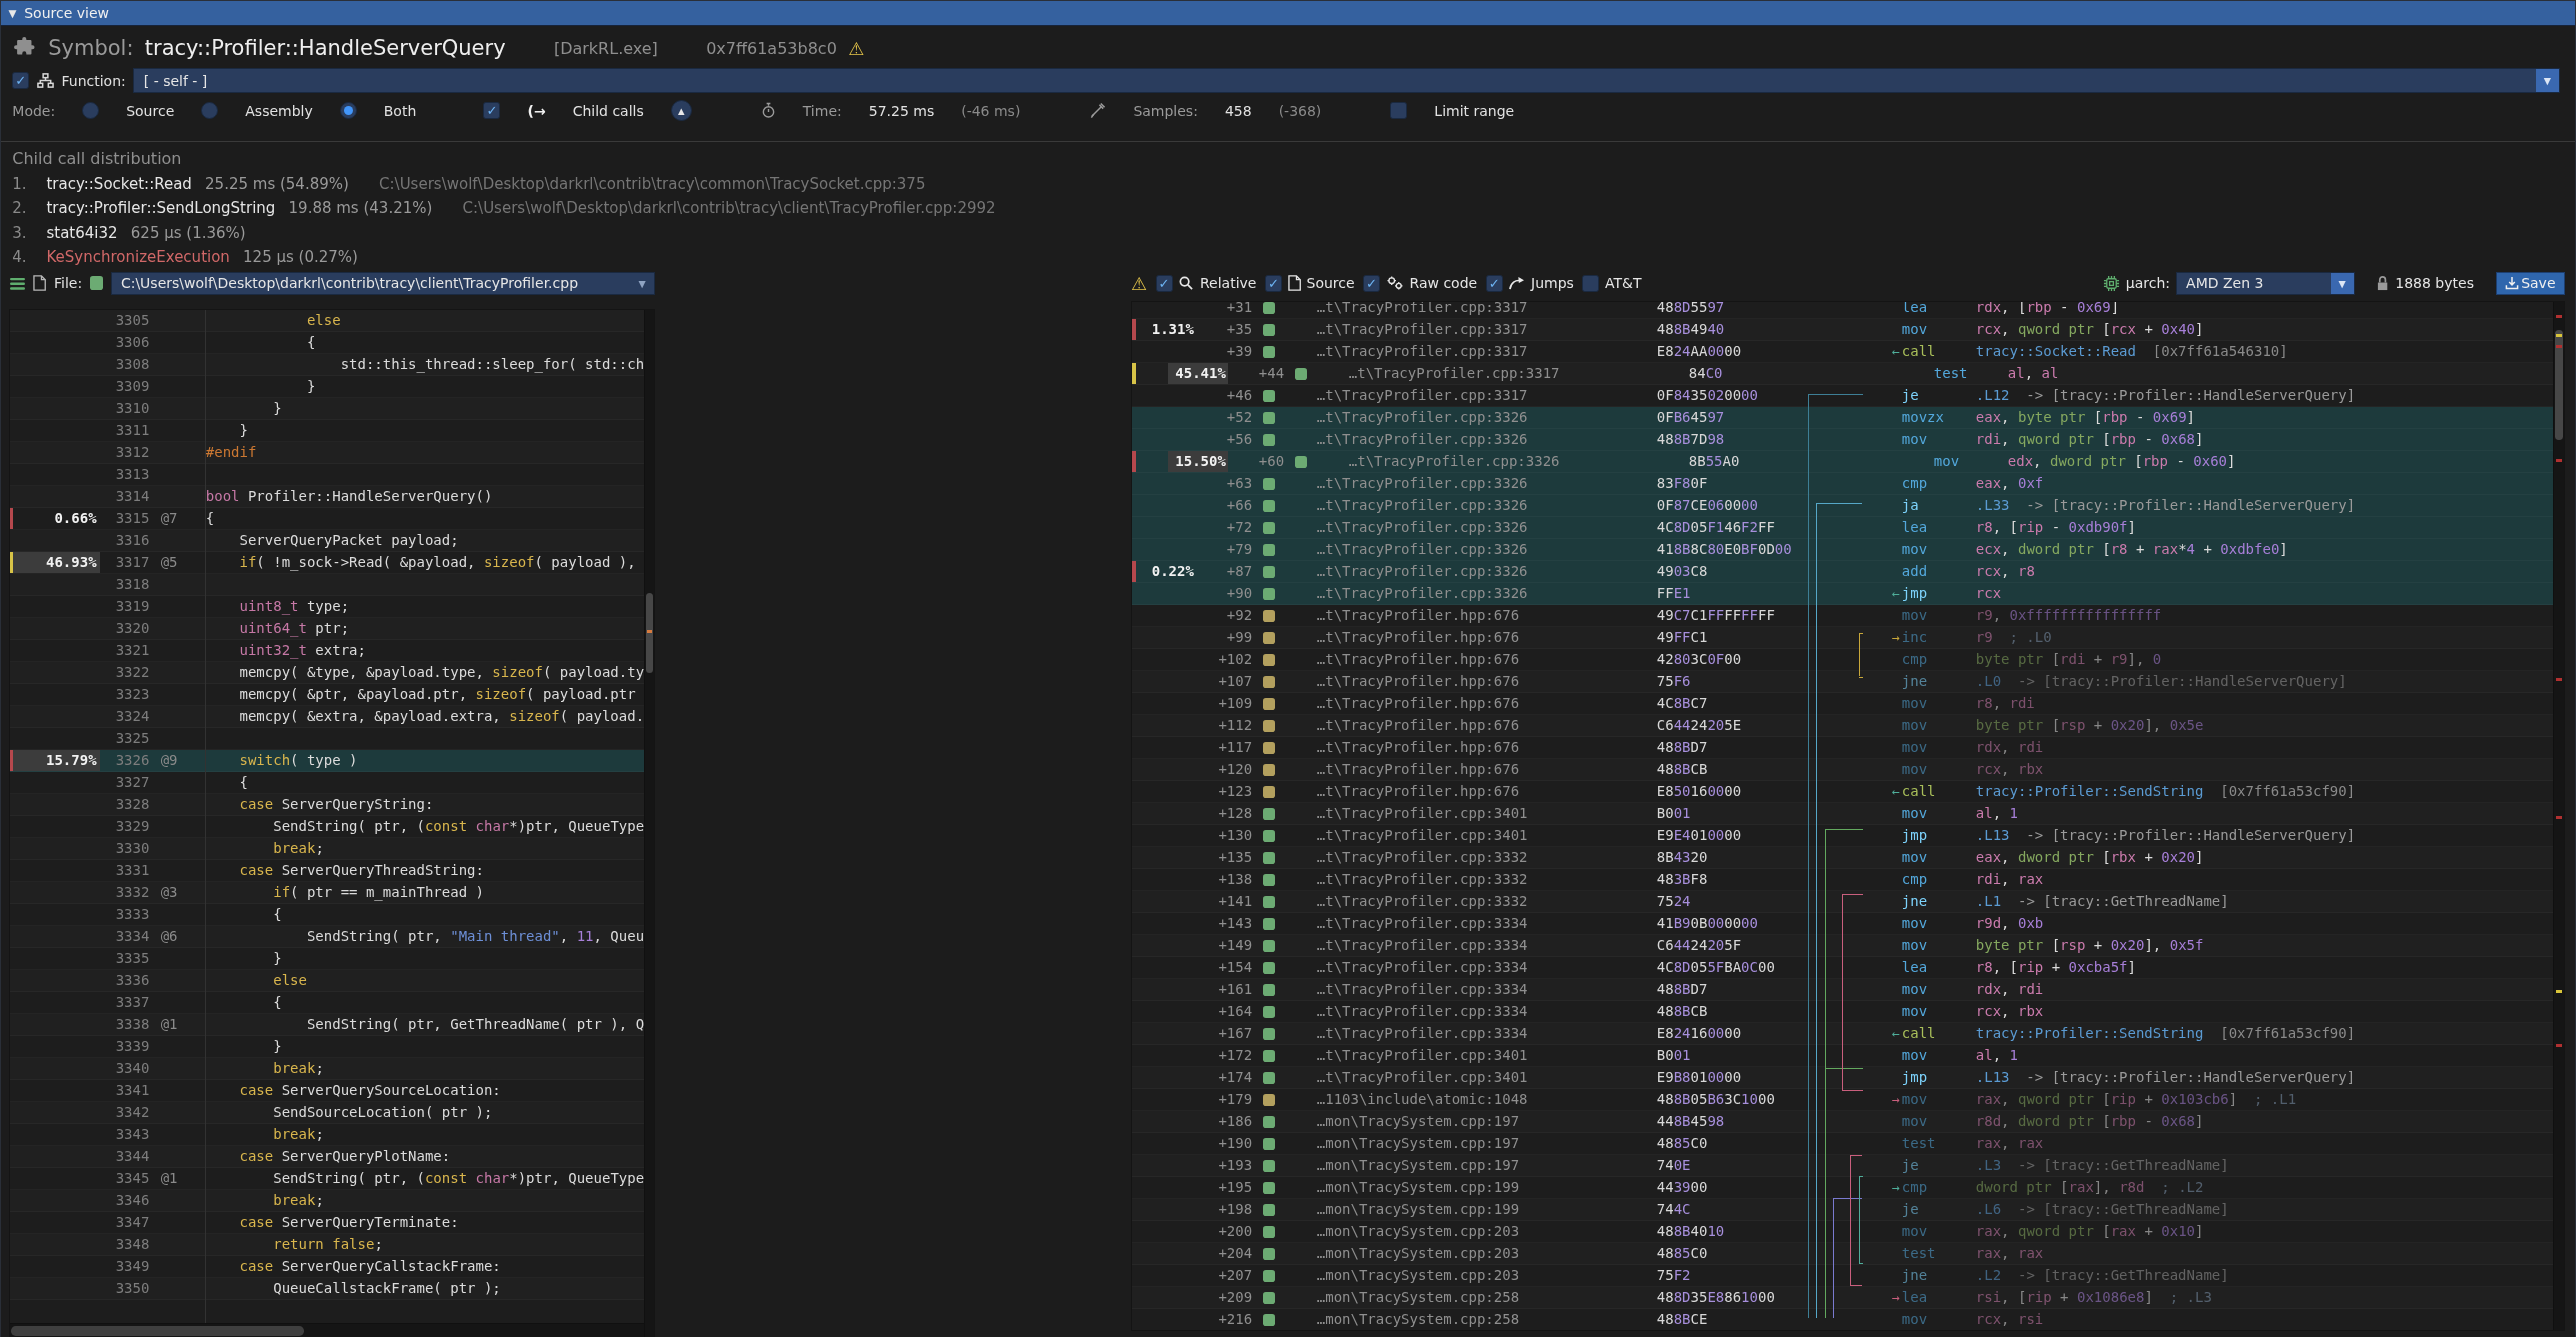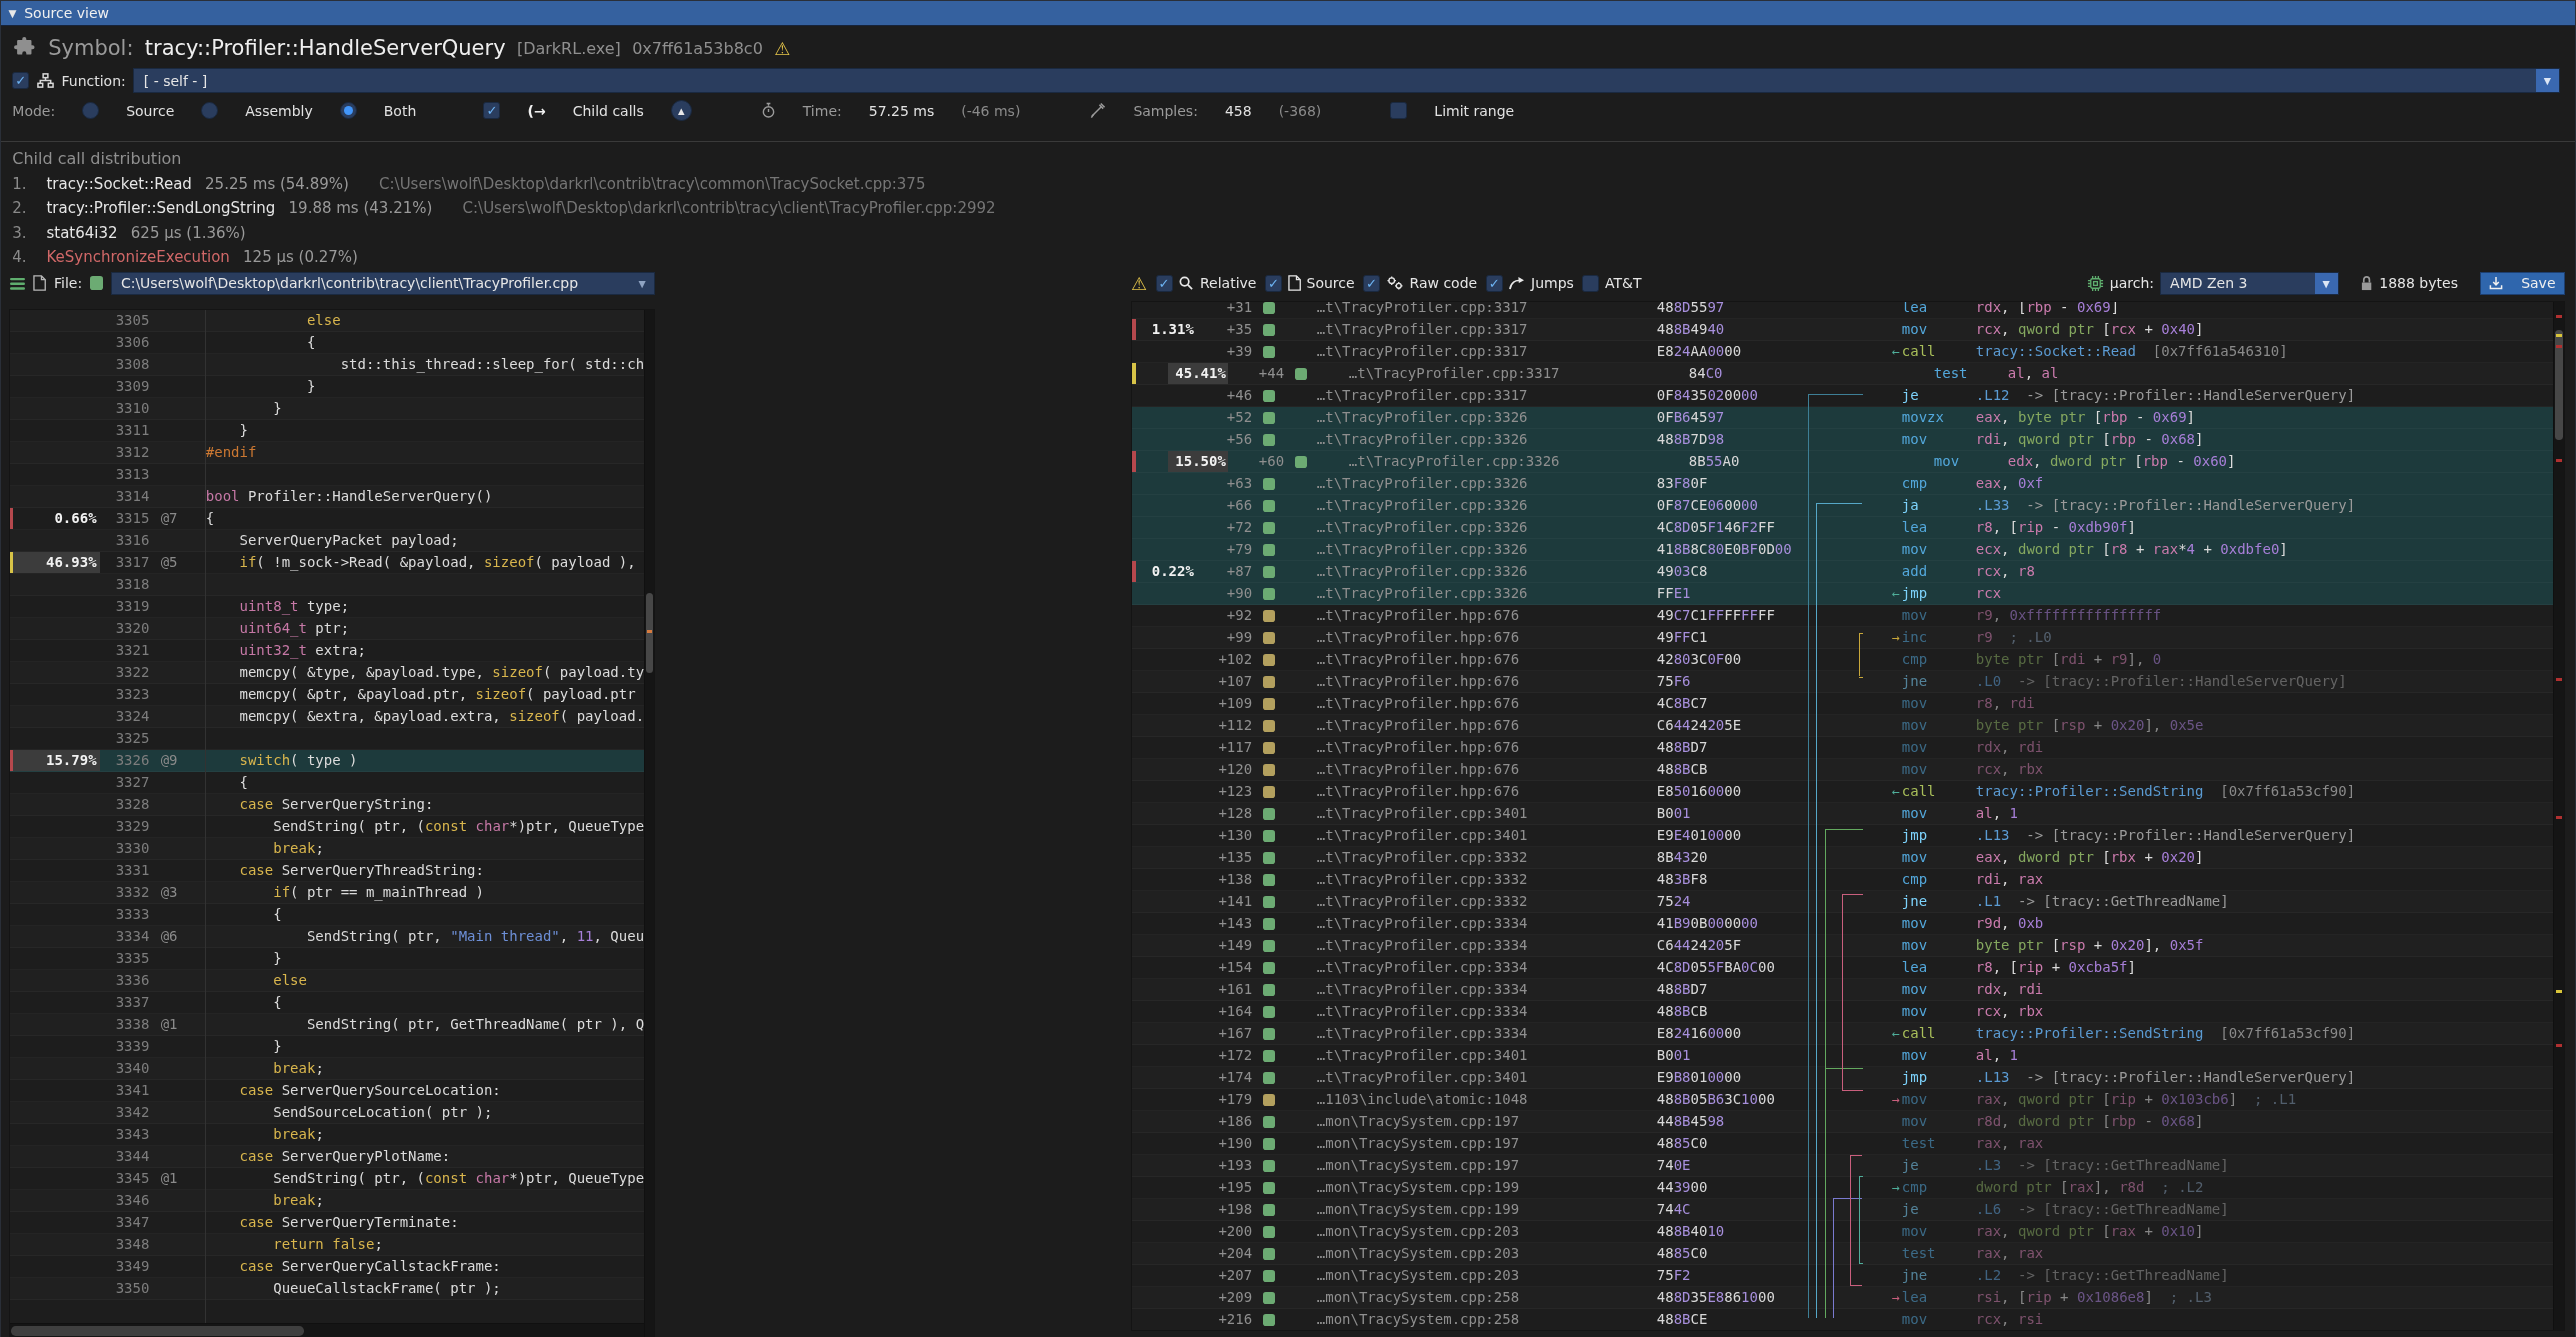--- a/index.html
+++ b/index.html
@@ -9,21 +9,21 @@
   
   .titlebar { position:absolute; left:0; top:0; right:0; height:24.6px; background:#35619f; display:flex; align-items:center; padding-left:7.6px; gap:7.6px; border-bottom:0.9px solid #16233a; }
   .tri { color:#e8e8e8; font-size:10.4px; }
   .tbtitle { color:#f0f0f0; font-size:14px; }
 
   
   .hdr { position:absolute; left:0; top:24.6px; right:0; }
   .symrow { display:flex; align-items:center; gap:11.3px; padding:7.6px 9.4px 1.9px 11.3px; height:40px; }
   .symlabel { color:#9a9a9a; font-size:21px; }
   .symname { color:#efefef; font-size:21px; }
-  .symmod, .symaddr { color:#8f8f8f; font-size:16px; }
+  .symmod, .symaddr { color:#8f8f8f; font-size:16px;margin-left:37px; }
   .warn { color:#e5c54a; font-size:18px; }
 
   .funcrow { display:flex; align-items:center; gap:7.6px; padding:1.9px 11.3px; height:30px; }
   .funclabel { color:#e0e0e0; font-size:14px; }
   .combo { background:#2a3d5e; border:0.9px solid #1a2940; color:#e6e6e6; font-size:14px; display:flex; align-items:center; height:24.6px; padding-left:9.4px; position:relative; }
   .combo .arrowbox { position:absolute; right:0; top:0; bottom:0; width:23px; background:#3a68b0; display:flex; align-items:center; justify-content:center; color:#dce6f5; font-size:9.4px; }
   .combo.plain .arrowbox { background:transparent; color:#8fa3c2; }
   .funccombo { flex:1; margin-right:3.8px; }
 
   .moderow { display:flex; align-items:center; gap:27px; padding:1.9px 11.3px; height:30px; font-size:14px; color:#e2e2e2; }
@@ -49,21 +49,21 @@
   .ccdtime { color:#9a9a9a; }
   .ccdloc { color:#757575; margin-left:17px; }
 
   
   .filebar { position:absolute; left:7.6px; top:268px; width:646px; height:28px; display:flex; align-items:center; gap:7.6px; font-size:14px; color:#e2e2e2; }
   .filecombo { flex:1; height:23px; }
   .chipsq { width:13.2px; height:13.2px; border-radius:2.8px; display:inline-block; }
 
   .asmbar { position:absolute; left:1130px; top:268px; width:1434px; height:28px; display:flex; align-items:center; gap:8.5px; font-size:14px; color:#e6e6e6; }
   .grp { display:flex; align-items:center; gap:5.7px; }
-  .savebtn { display:flex; align-items:center; gap:18px; background:#2f66ad; border:0.9px solid #1d3f70; color:#f0f0f0; padding:1.9px 8.5px; height:23px; font-size:14px;text-align:center; }
+  .savebtn { display:flex; align-items:center; gap:2px; background:#2f66ad; border:0.9px solid #1d3f70; color:#f0f0f0; padding:1.9px 8.5px; height:23px; font-size:14px;text-align:center; }
   .uarchcombo { width:179px; height:23px; }
 
   
   .srcpane { position:absolute; left:7.6px; top:308px; width:646px; height:1030px; background:#1d1d1d; border:0.9px solid #141414; overflow:hidden; }
   .srows { position:absolute; left:0; top:0; right:9.4px; bottom:15px; overflow:hidden; }
   .srow { height:22px; line-height:21px; display:flex; font-family:"DejaVu Sans Mono", monospace; font-size:14px; border-bottom:0.9px solid rgba(255,255,255,0.03); white-space:pre; }
   .srow:nth-child(odd) { background:rgba(255,255,255,0.015); }
   .srow.hl { background:#1d3a3c; }
   .bar { width:3.8px; flex:0 0 3.8px; }
   .bar.r { background:#b5484d; } .bar.y { background:#d7c347; }

